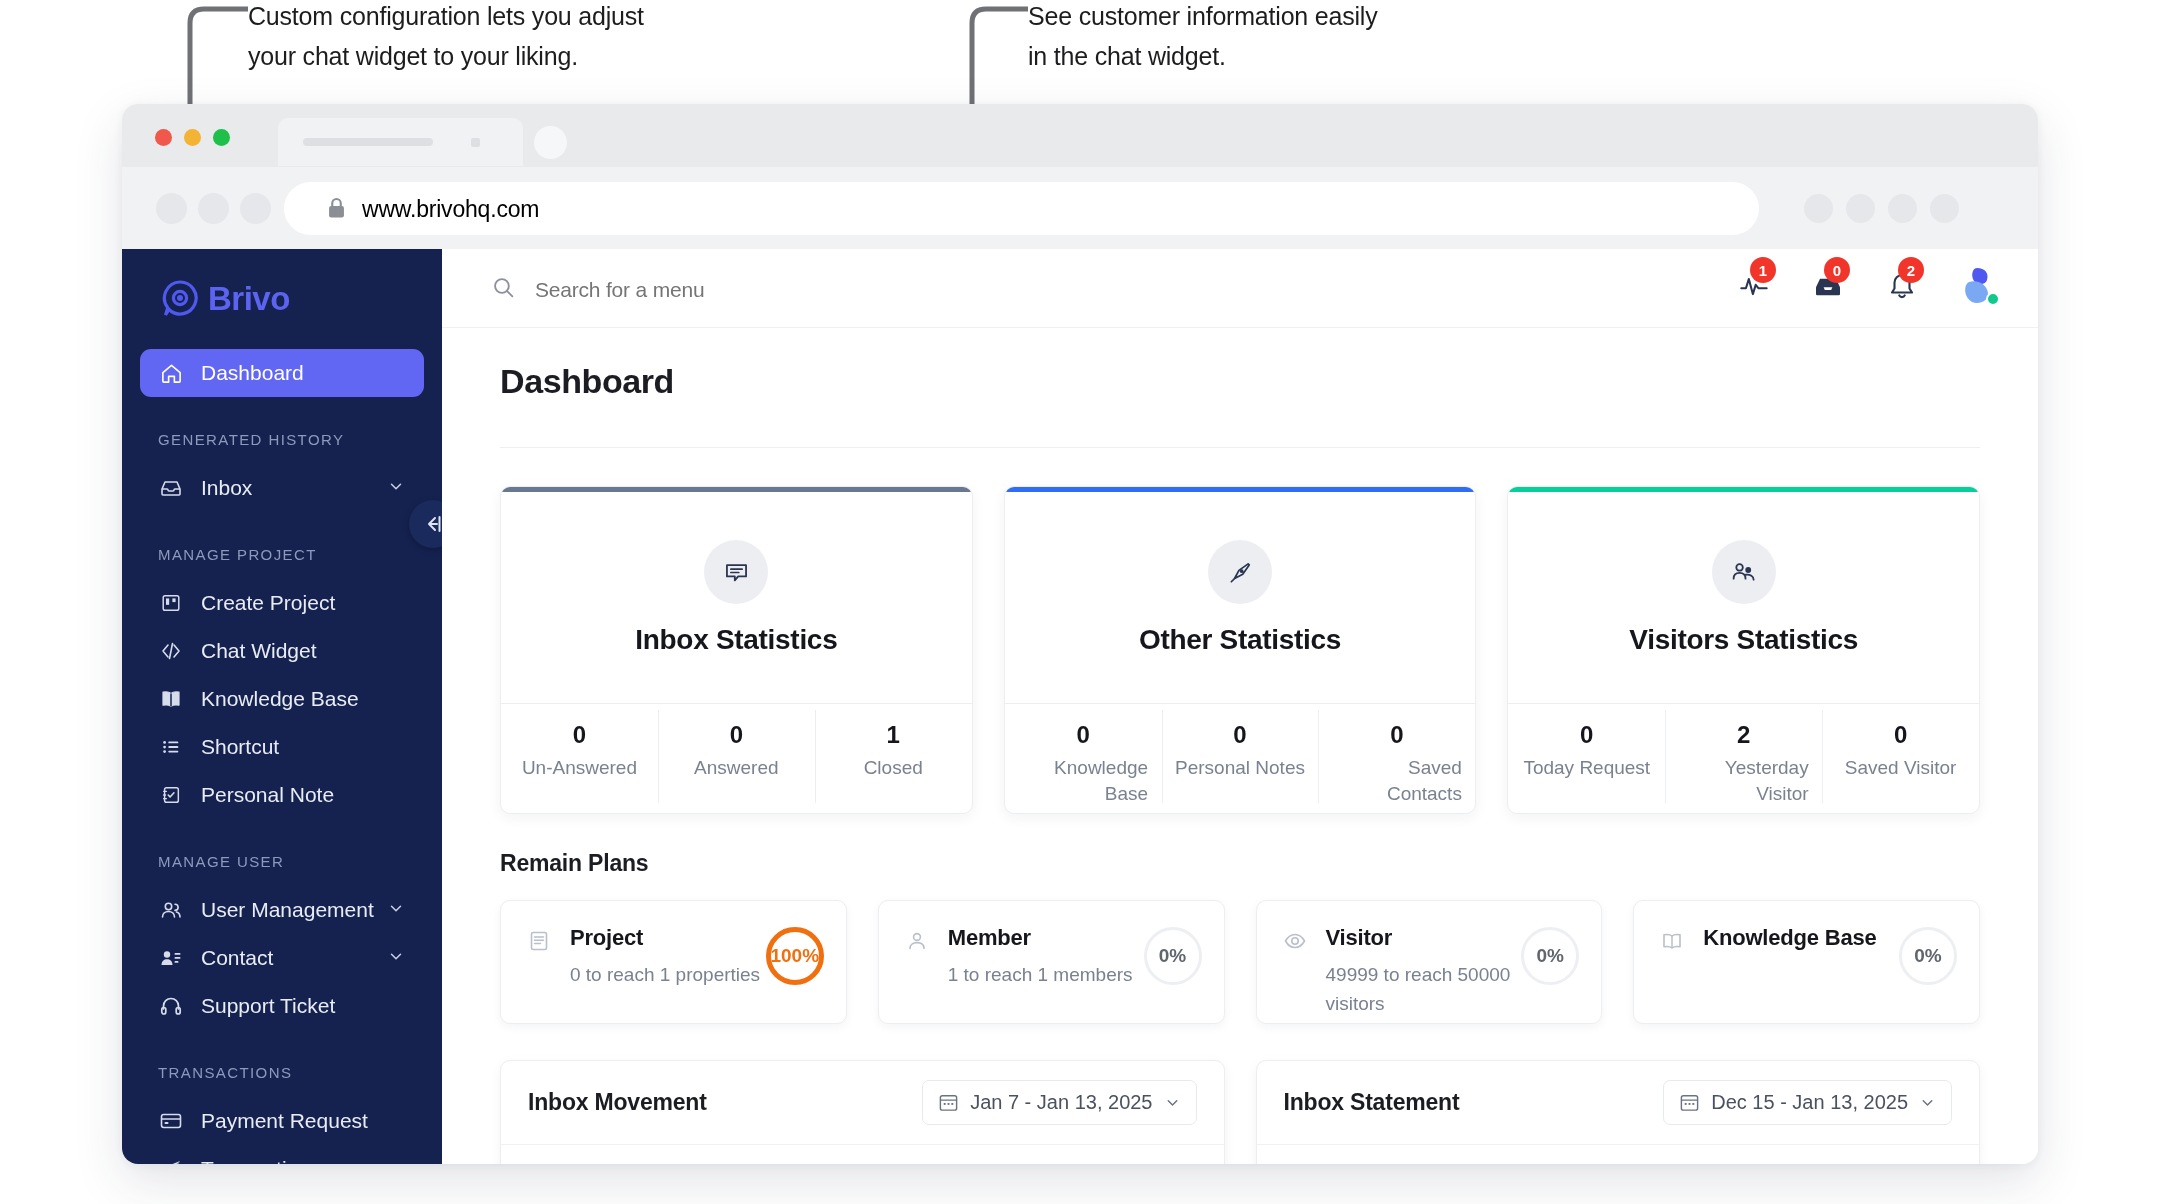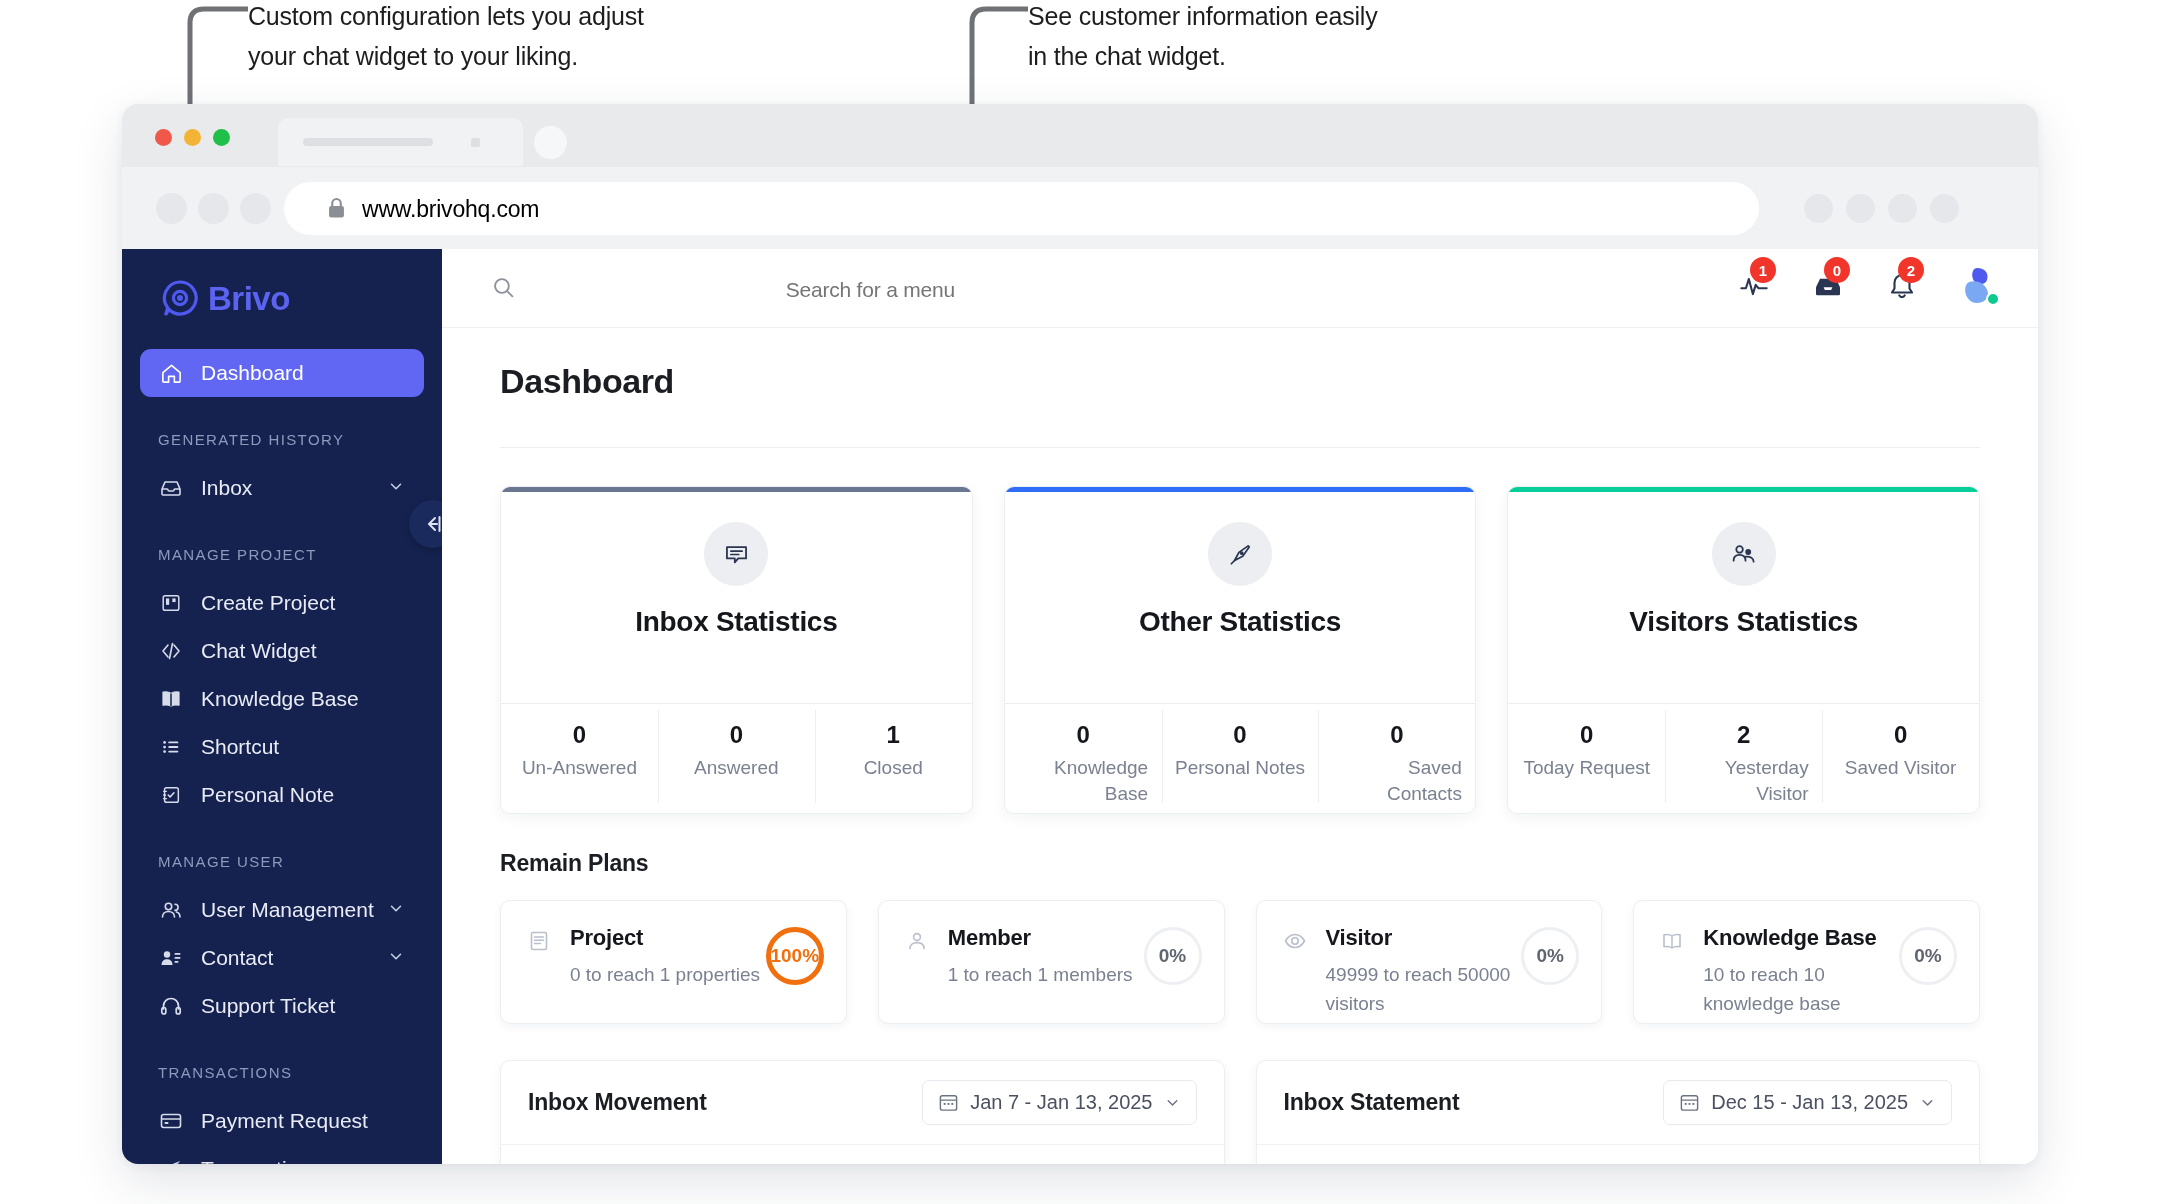--- a/index.html
+++ b/index.html
@@ -60,21 +60,21 @@
   }
   .nav-item.active { background:#6167f2; color:#ffffff; }
   .nav-ico { width:28px; height:28px; margin-right:16px; display:flex; align-items:center; justify-content:center; flex:0 0 28px;}
   .nav-label { white-space:nowrap; }
   .nav-chev { position:absolute; right:19px; top:50%; transform:translateY(-50%); }
   .nav-section { color:#8e9abb; font-size:15px; letter-spacing:1.4px; font-weight:400; margin:34px 0 16px 36px; }
 
   
   .topbar { position:absolute; left:320px; top:0; width:1596px; height:79px; background:#fff; border-bottom:1px solid #eef0f3; }
   .search-wrap { position:absolute; left:49px; top:26px; display:flex; align-items:center; gap:19px; }
-  .search-ph { font-size:21px; color:#c2410c; letter-spacing:-0.2px;text-align:right; }
+  .search-ph { font-size:21px; color:#c2410c; letter-spacing:-0.2px; }
   .topicons { position:absolute; right:39px; top:17px; display:flex; align-items:center; gap:40px; }
   .ticon { position:relative; width:34px; height:34px; display:flex; align-items:center; justify-content:center; }
   .badge {
     position:absolute; left:13px; top:-12px; min-width:26px; height:26px; padding:0 6px;
     background:#f1352b; color:#fff; border-radius:13px; font-size:15px; font-weight:700;
     display:flex; align-items:center; justify-content:center;
   }
   .avatar { position:relative; width:40px; height:40px; }
   .av-dot { position:absolute; right:-1px; bottom:0px; width:14px; height:14px; border-radius:50%; background:#0fc98f; border:2px solid #fff;}
 
@@ -84,21 +84,21 @@
   .divider { height:1px; background:#edeff2; margin-top:46px; }
 
   
   .stat-row { display:flex; gap:31px; margin-top:38px; }
   .stat-card {
     flex:1; background:#fff; border:1px solid #eceef1; border-radius:10px;
     box-shadow:0 4px 14px rgba(25,40,80,.055); position:relative; overflow:hidden;
     height:328px; display:flex; flex-direction:column;
   }
   .stat-accent { height:5px; width:100%; }
-  .stat-top { flex:1; display:flex; flex-direction:column; align-items:center; padding-top:30px; }
+  .stat-top { flex:1; display:flex; flex-direction:column; align-items:center; padding-top:48px; }
   .stat-circ { width:64px; height:64px; border-radius:50%; background:#eceef1; display:flex; align-items:center; justify-content:center;}
   .stat-title { font-size:28px; font-weight:700; color:#15171c; margin-top:20px; letter-spacing:-0.3px;}
   .stat-foot { display:flex; border-top:1px solid #eceef1; height:110px; }
   .stat-cell { flex:1; display:flex; flex-direction:column; align-items:center; justify-content:flex-start; padding-top:17px; position:relative;}
   .stat-cell + .stat-cell::before { content:""; position:absolute; left:0; top:6px; bottom:10px; width:1px; background:#eceef1; }
   .stat-num { font-size:24px; font-weight:700; color:#15171c; }
   .stat-lbl { font-size:19px; color:#7a8190; margin-top:6px; text-align:right; line-height:26px; max-width:130px;}
 
   
   .section-title { font-size:23px; font-weight:700; color:#1b1d22; margin-top:36px; letter-spacing:-0.2px;}
@@ -544,21 +544,20 @@
 
           <div class="plan-card">
             <span class="plan-ico">
               <svg width="24" height="24" viewBox="0 0 24 24">
                   <path d="M12 7 C10 5.4 7 5.2 4 5.8 V17.8 C7 17.2 10 17.4 12 19 C14 17.4 17 17.2 20 17.8 V5.8 C17 5.2 14 5.4 12 7 Z" fill="none" stroke="#b9bfcb" stroke-width="1.6" stroke-linejoin="round"></path>
                   <path d="M12 7 V19" stroke="#b9bfcb" stroke-width="1.5"></path>
                 </svg>
             </span>
             <div class="plan-txt">
               <div class="plan-name">Knowledge Base</div>
-              <div class="plan-sub">10 to reach 10 knowledge base</div>
             </div>
             <div class="ring zero">0%</div>
           </div>
 
         </div>
 
         <div class="chart-row">
 
           <div class="chart-card">
             <div class="chart-head">

